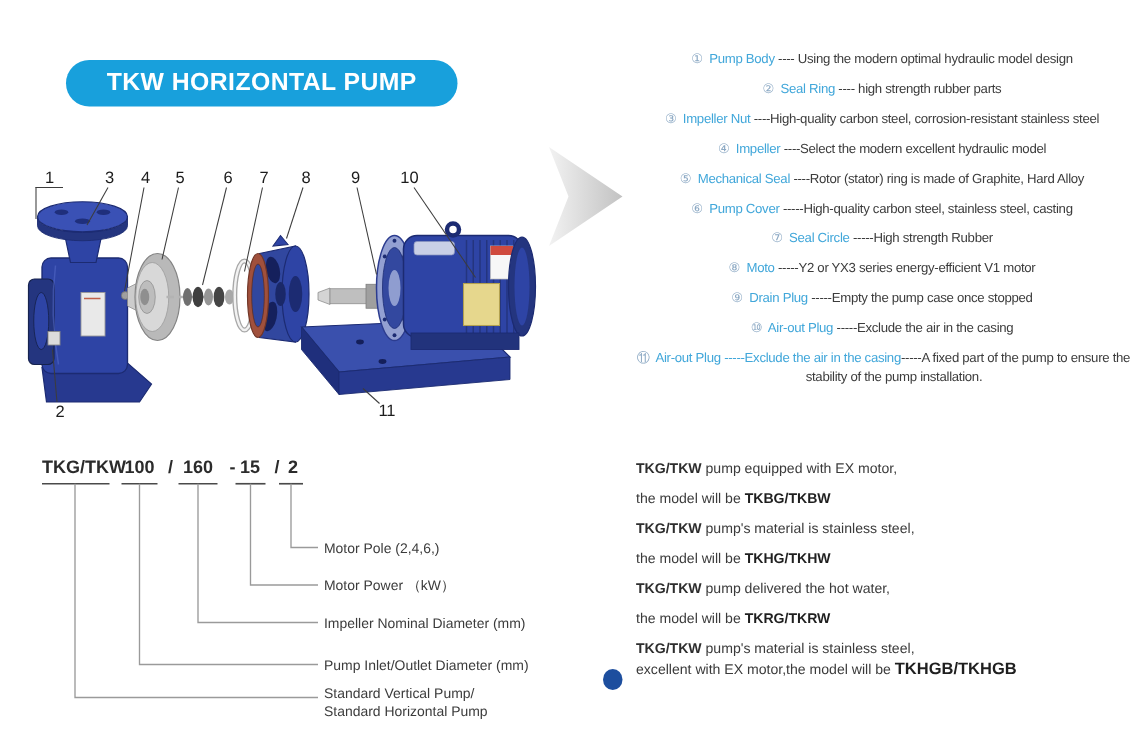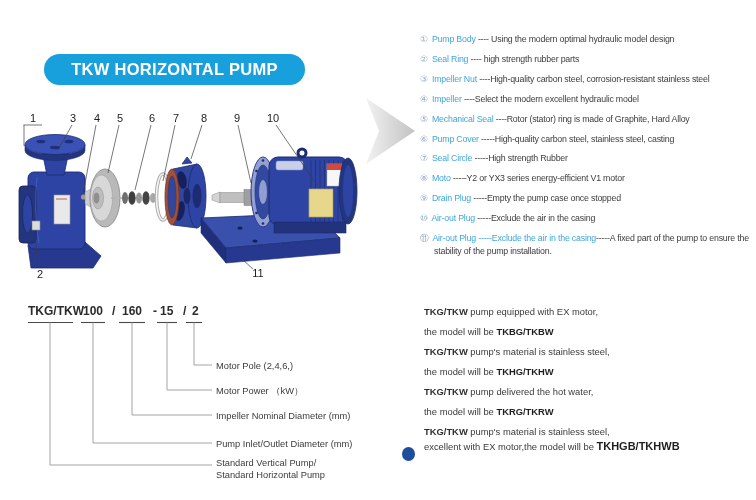--- a/index.html
+++ b/index.html
@@ -4,33 +4,33 @@
 <style>
   html,body{margin:0;padding:0}
   body{
     width:756px;height:500px;position:relative;background:#ffffff;
     font-family:"Liberation Sans","DejaVu Sans",sans-serif;overflow:hidden;
   }
   
   .banner{
     position:absolute;left:44px;top:40px;width:261px;height:31px;
     background:#18a0dc;border-radius:16px;
-    display:flex;align-items:center;justify-content:center;margin-top:14px;
+    display:flex;align-items:center;justify-content:center;
   }
   .banner-title{color:#ffffff;font-size:16.5px;font-weight:bold;letter-spacing:.3px}
 
   
   .diagram{position:absolute;left:15px;top:85px}
   .co{font-size:11px;fill:#1c1c1c;font-family:"Liberation Sans","DejaVu Sans",sans-serif}
 
   
   .parts-list{position:absolute;left:420px;top:33px;width:336px}
   .pl-item{
     font-size:8.8px;color:#3c3c3c;line-height:12.9px;margin-bottom:7px;
-    white-space:nowrap;letter-spacing:-0.2px;
+    white-space:nowrap;letter-spacing:-0.2px;text-align:center;
   }
   .pl-item:last-child{white-space:normal;width:324px;padding-left:14px;text-indent:-14px}
   .pl-num{color:#8ca9c4;margin-right:2px}
   .pl-name{color:#41a7da}
   .pl-desc{color:#3c3c3c}
 
   
   .model-code{position:absolute;left:20px;top:298px}
   .mc-seg{font-size:12px;font-weight:bold;fill:#2b2b2b;font-family:"Liberation Sans","DejaVu Sans",sans-serif}
   .mc-label{font-size:9.3px;fill:#3b3b3b;font-family:"Liberation Sans","DejaVu Sans",sans-serif}
@@ -228,15 +228,15 @@
 <div class="variants">
   <span class="bullet"></span>
   <div>
     <div class="v-line"><span class="v-lead">TKG/TKW</span><span class="v-rest"> pump equipped with EX motor,</span><span class="v-code"></span></div>
     <div class="v-line"><span class="v-lead"></span><span class="v-rest">the model will be </span><span class="v-code">TKBG/TKBW</span></div>
     <div class="v-line"><span class="v-lead">TKG/TKW</span><span class="v-rest"> pump's material is stainless steel,</span><span class="v-code"></span></div>
     <div class="v-line"><span class="v-lead"></span><span class="v-rest">the model will be </span><span class="v-code">TKHG/TKHW</span></div>
     <div class="v-line"><span class="v-lead">TKG/TKW</span><span class="v-rest"> pump delivered the hot water,</span><span class="v-code"></span></div>
     <div class="v-line"><span class="v-lead"></span><span class="v-rest">the model will be </span><span class="v-code">TKRG/TKRW</span></div>
     <div class="v-line"><span class="v-lead">TKG/TKW</span><span class="v-rest"> pump's material is stainless steel,</span><span class="v-code"></span></div>
-    <div class="v-line"><span class="v-lead"></span><span class="v-rest">excellent with EX motor,the model will be </span><span class="v-code">TKHGB/TKHWB</span></div>
+    <div class="v-line"><span class="v-lead"></span><span class="v-rest">excellent with EX motor,the model will be </span><span class="v-code">TKHGB/TKHGB</span></div>
   </div>
 </div>
 
 </body></html>

